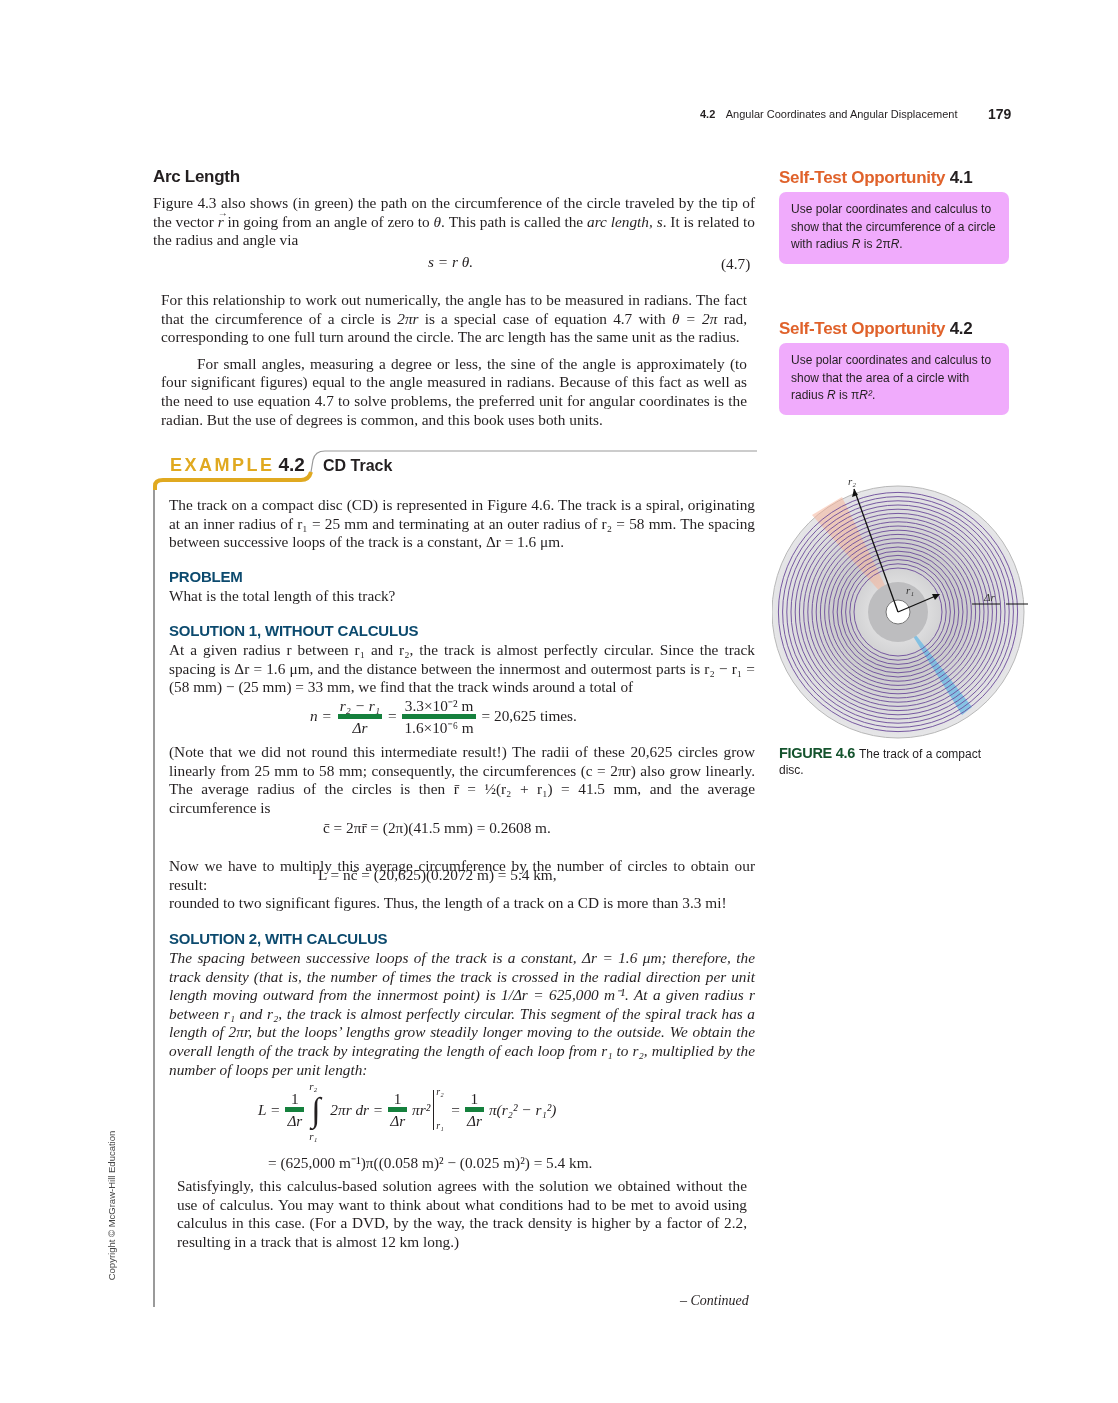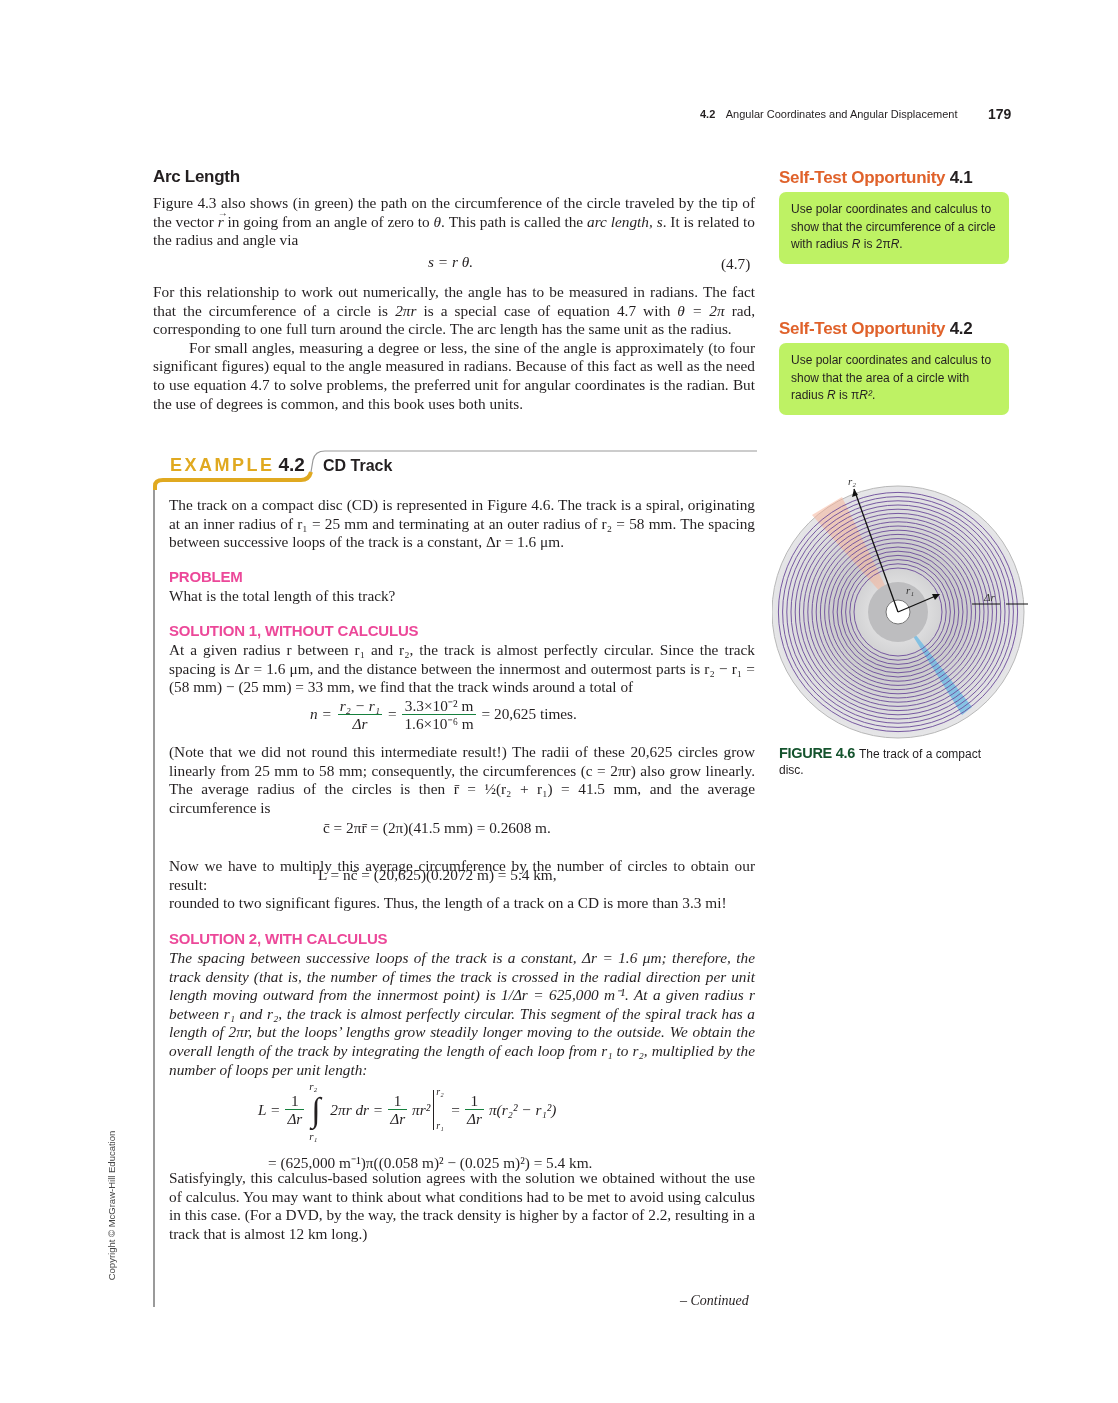--- a/index.html
+++ b/index.html
@@ -8,41 +8,41 @@
   .abs { position:absolute; }
 
   
   #running-head { left:700px; top:108px; font-size:11px; color:#231f20; }
   #running-head .secnum { font-weight:bold; margin-right:8px; }
   #page-number { left:988px; top:106px; font-size:14px; font-weight:bold; }
 
   
   .h2 { font-family:"Liberation Sans", sans-serif; font-weight:bold; font-size:17px; letter-spacing:-0.3px; }
   .body { font-family:"Liberation Serif", serif; font-size:15.3px; line-height:18.6px; text-align:justify; }
-  .body p { margin:0; }
+  .body p { margin:8px; }
   .indent { text-indent:36px; }
   .eq { font-family:"Liberation Serif", serif; font-size:15.3px; position:absolute; white-space:nowrap; }
   .eqnum { font-family:"Liberation Serif", serif; font-size:15.3px; position:absolute; }
   i, .it { font-style:italic; }
 
   #arc-length-title { left:153px; top:167px; }
   #arc-para1 { left:153px; top:194px; width:602px; }
   #eq47 { left:428px; top:253px; }
   #eq47-num { left:721px; top:255px; }
   #arc-para2 { left:153px; top:283px; width:602px; }
 
   
   #example-header { left:153px; top:450px; width:604px; height:40px; }
   #example-label { position:absolute; left:17px; top:4px; font-family:"Liberation Sans", sans-serif; font-weight:bold; font-size:18px; letter-spacing:2.5px; color:#e0a920; }
   #example-num { color:#231f20; letter-spacing:0; font-size:19px; margin-left:4px; }
   #example-title { position:absolute; left:170px; top:7px; font-family:"Liberation Sans", sans-serif; font-weight:bold; font-size:16px; color:#231f20; }
   #example-leftbar { left:153px; top:490px; width:2px; height:817px; background:#9a9a9a; }
 
   .example-body { left:169px; width:586px; }
-  .sec-head { font-family:"Liberation Sans", sans-serif; font-weight:bold; font-size:15px; color:#ec4899; letter-spacing:-0.2px; }
+  .sec-head { font-family:"Liberation Sans", sans-serif; font-weight:bold; font-size:15px; color:#0c4a6e; letter-spacing:-0.2px; }
 
   #ex-intro { top:496px; }
   #problem-head { left:169px; top:568px; }
   #problem-text { top:587px; }
   #sol1-head { left:169px; top:622px; }
   #sol1-para { top:641px; }
   #sol1-eq-n { left:310px; top:698px; }
   #sol1-para2 { top:743px; }
   #sol1-eq-c { left:323px; top:819px; }
   #sol1-para3 { top:837px; width:586px;margin-top:20px; }
@@ -50,27 +50,27 @@
   #sol1-para4 { top:894px; }
 
   #sol2-head { left:169px; top:930px; }
   #sol2-para { top:949px;font-style:italic; }
   #sol2-eq-L1 { left:258px; top:1082px; }
   #sol2-eq-L2 { left:268px; top:1152px; }
   #sol2-para2 { top:1169px; }
   #continued { left:680px; top:1293px; font-family:"Liberation Serif", serif; font-style:italic; font-size:14px; }
 
   .frac { display:inline-block; vertical-align:middle; text-align:center; margin:0 2px; }
-  .frac .num { display:block; border-bottom:1px solid #15803d; padding:0 2px; line-height:16px; }
+  .frac .num { display:block; border-bottom:5px solid #15803d; padding:0 2px; line-height:16px; }
   .frac .den { display:block; line-height:18px; padding:0 2px; }
 
   
   .stop-title { font-family:"Liberation Sans", sans-serif; font-weight:bold; font-size:17px; color:#e0622b; letter-spacing:-0.3px; }
   .stop-title .stop-num { color:#231f20; }
-  .stop-box { background:#bef264; border-radius:7px; padding:9px 12px 10px 12px; font-family:"Liberation Sans", sans-serif; font-size:12px; line-height:17.5px; color:#231f20; }
+  .stop-box { background:#f0abfc; border-radius:7px; padding:9px 12px 10px 12px; font-family:"Liberation Sans", sans-serif; font-size:12px; line-height:17.5px; color:#231f20; }
   #stop1-title { left:779px; top:168px; }
   #stop1-box { left:779px; top:192px; width:206px; }
   #stop2-title { left:779px; top:319px; }
   #stop2-box { left:779px; top:343px; width:206px; }
 
   #figure-svg { left:772px; top:475px; width:256px; height:270px; }
   #figure-caption { left:779px; top:745px; width:230px; font-family:"Liberation Sans", sans-serif; font-size:12px; line-height:16px; }
   #figure-label { font-weight:bold; font-size:14.5px; color:#14532d; margin-right:4px; letter-spacing:-0.3px; }
 
   #copyright { left:26px; top:1200px; width:170px; transform:rotate(-90deg); transform-origin:center; font-family:"Liberation Sans", sans-serif; font-size:9.5px; color:#444; white-space:nowrap; text-align:center; }

